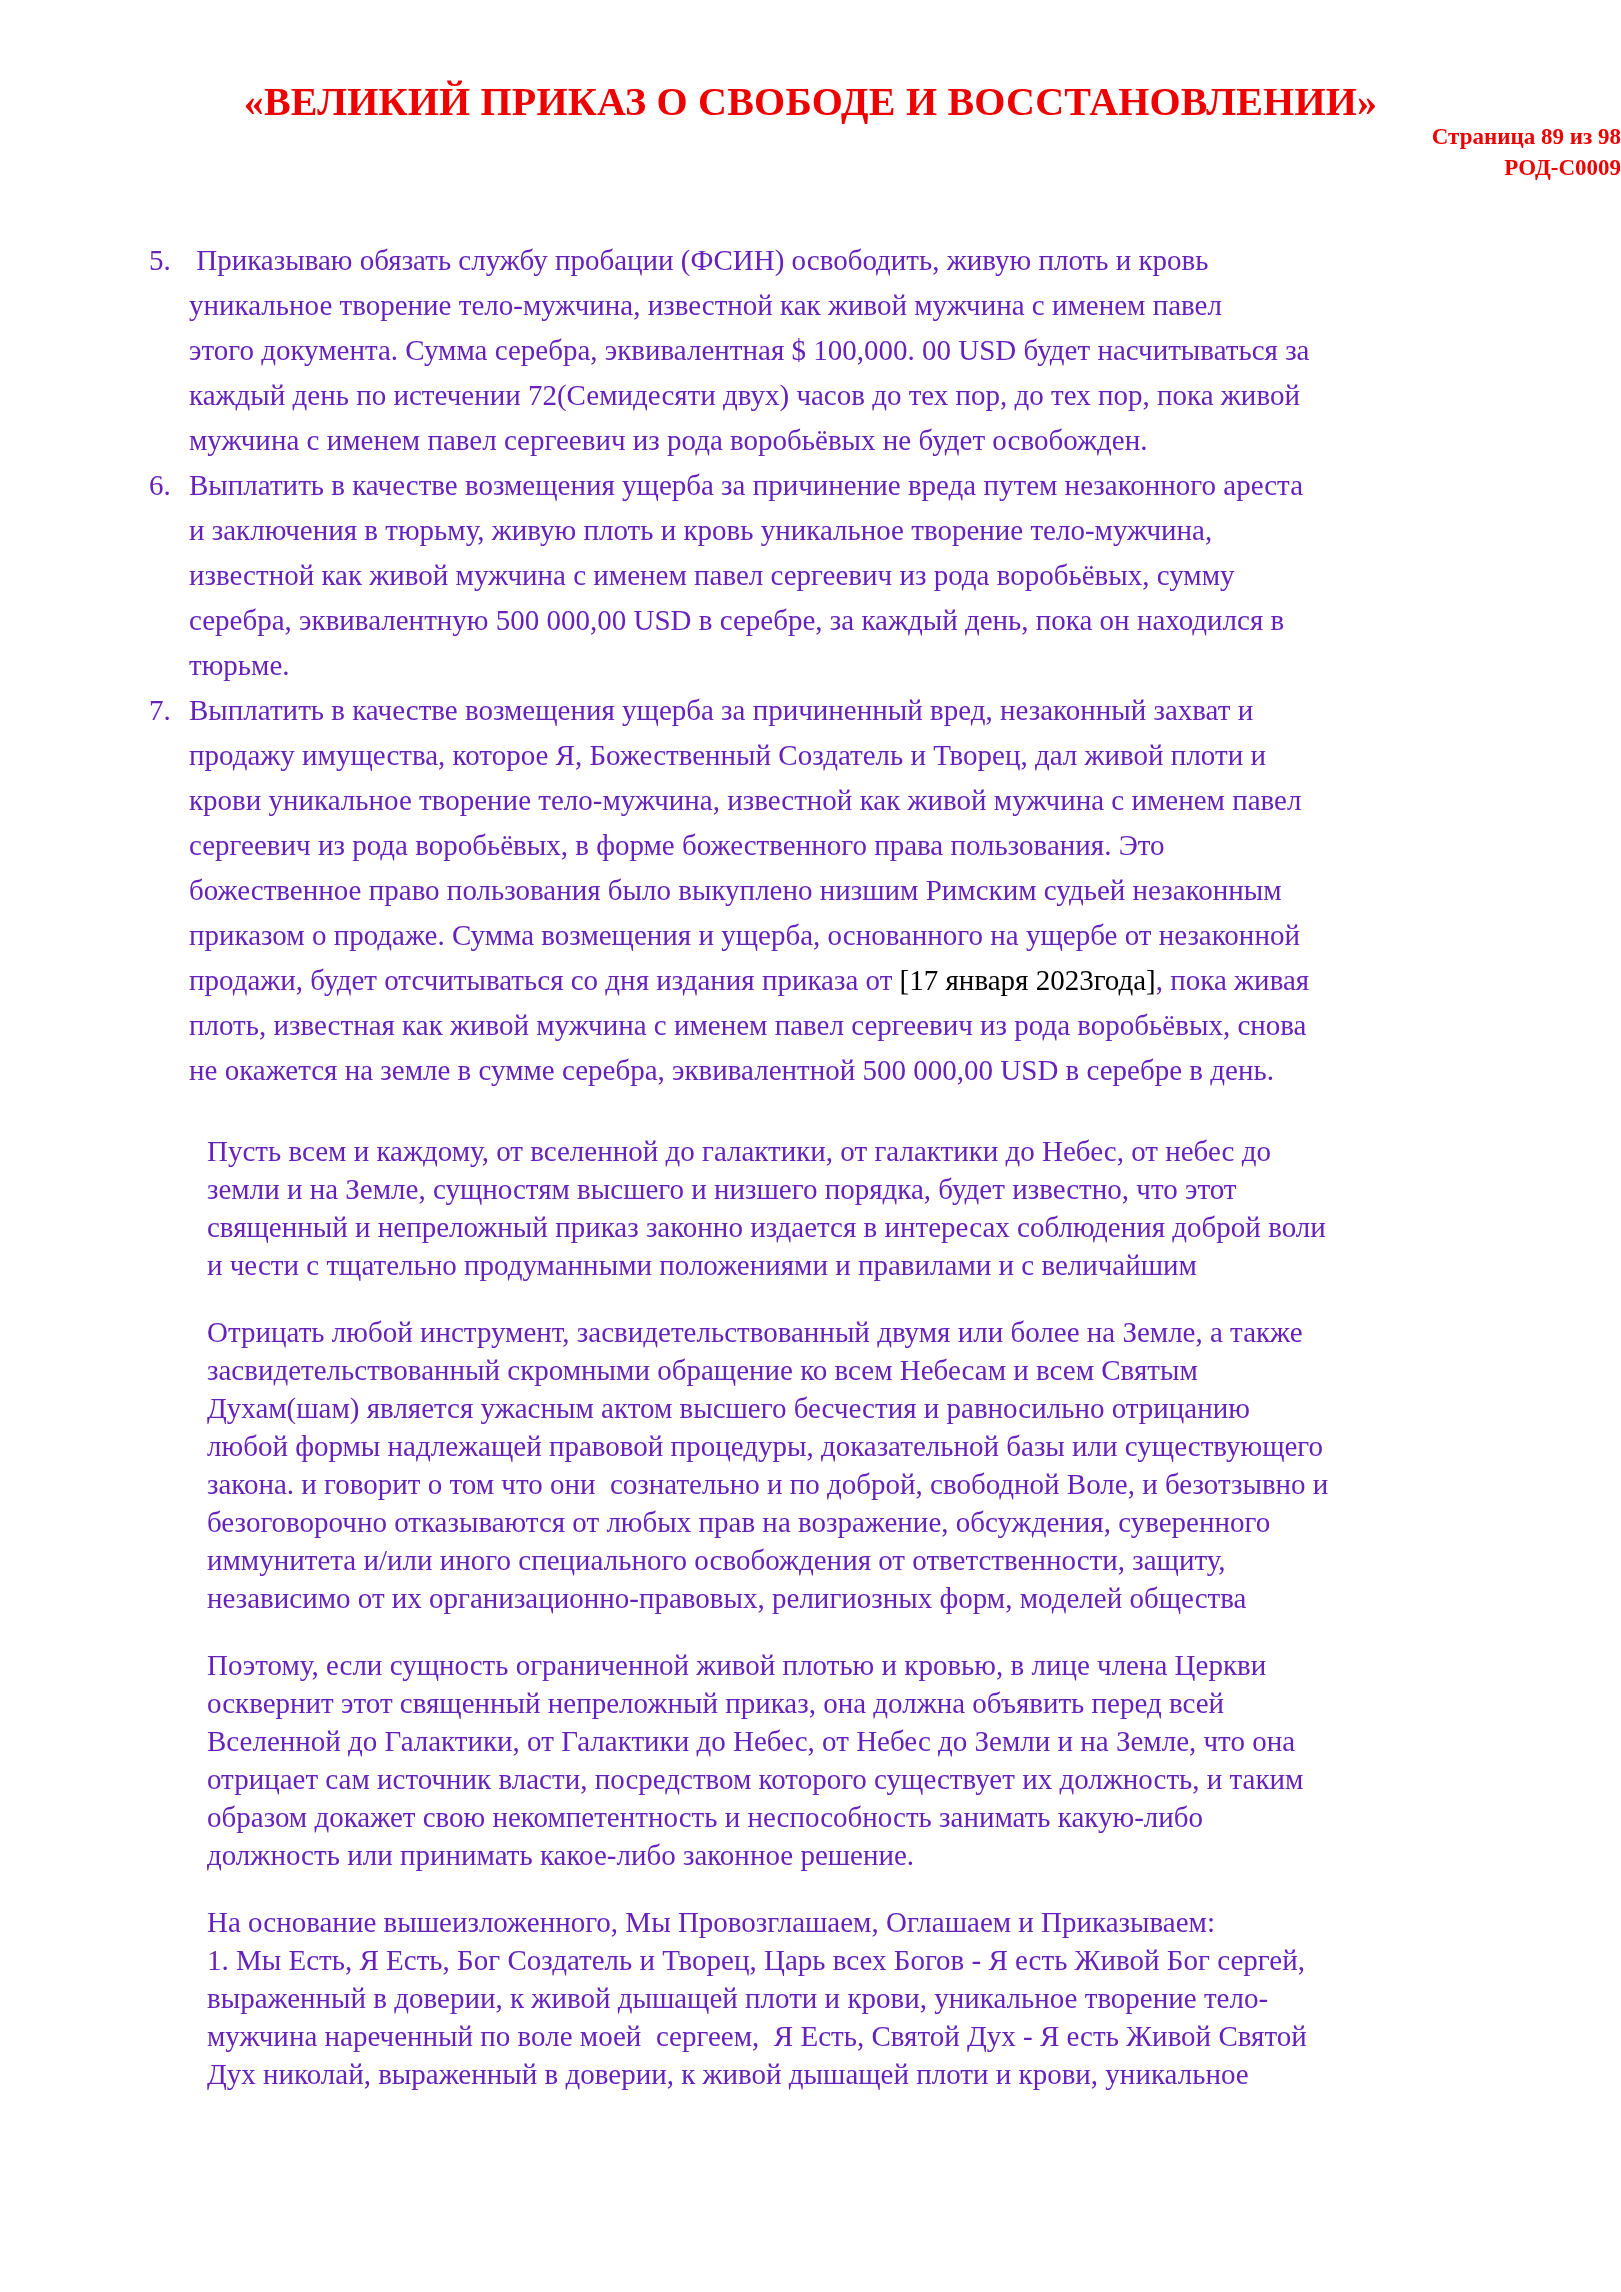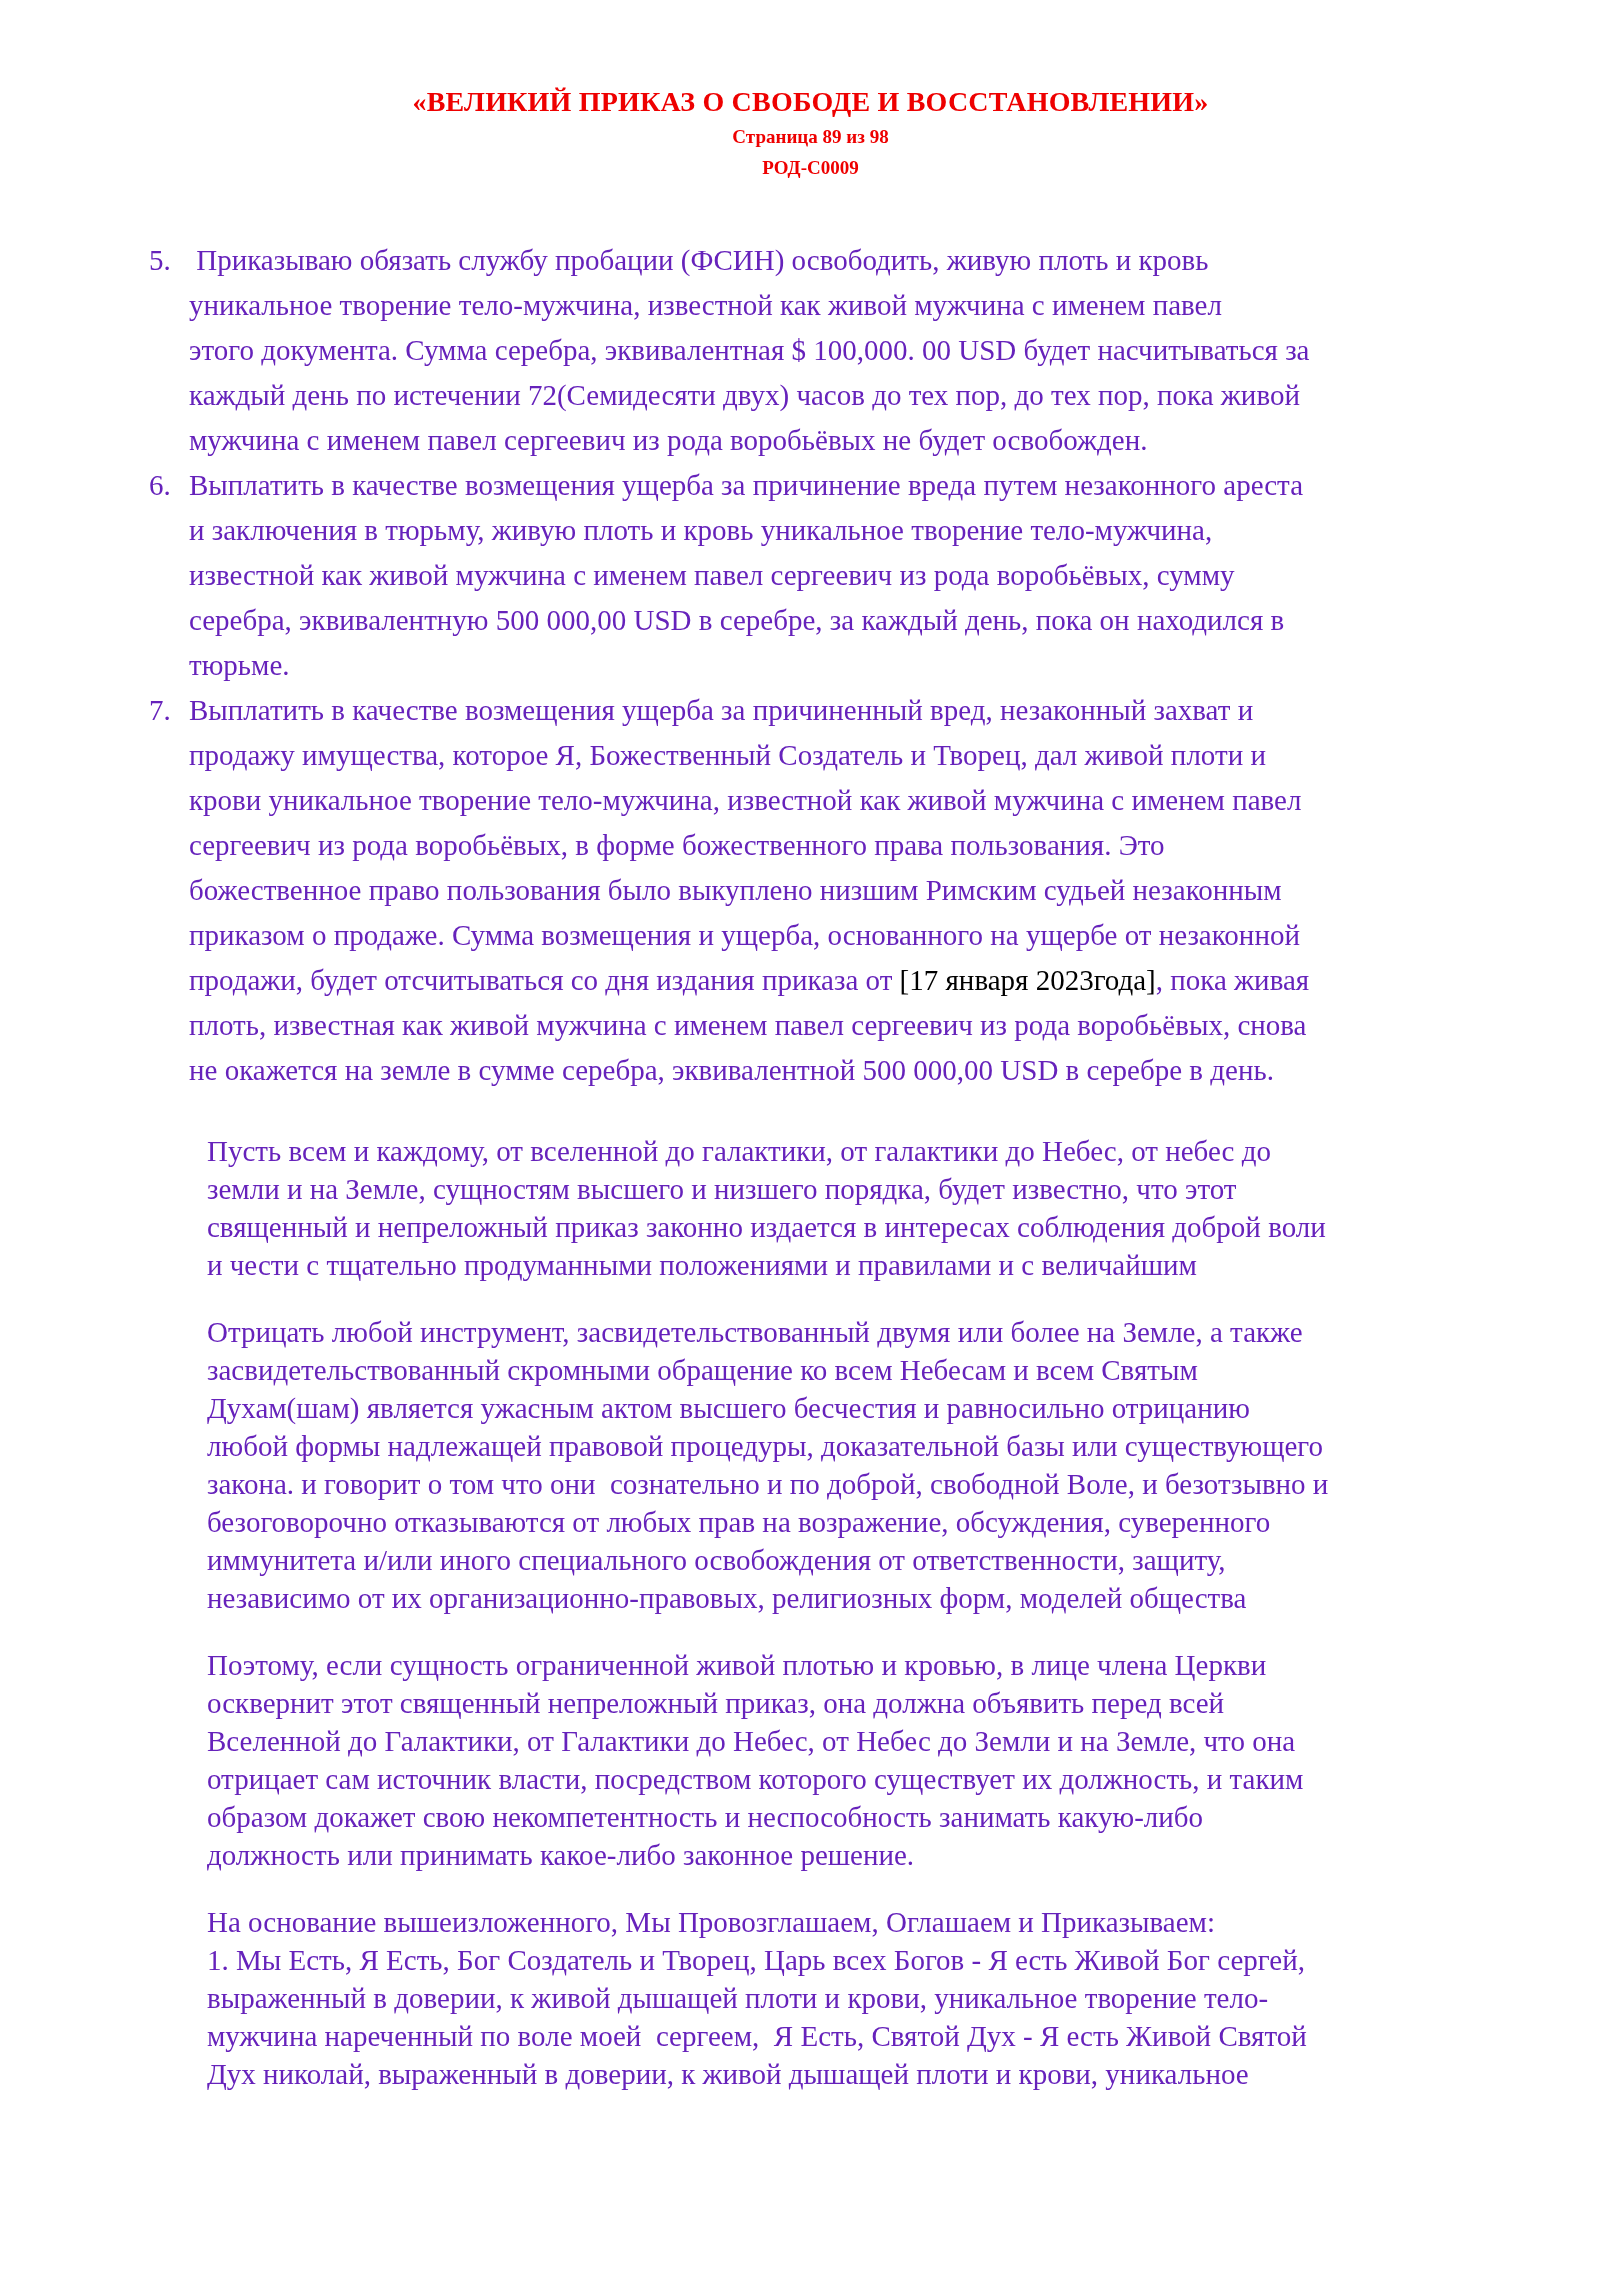--- a/index.html
+++ b/index.html
@@ -10,22 +10,22 @@
     overflow:hidden;
     font-family:"Liberation Serif","DejaVu Serif",serif;
     color:var(--c-purple,#6622bb);
   }
   .doc-header{
     text-align:center;
     padding-top:82px;
     color:var(--c-red,#ee0000);
     font-weight:bold;
   }
-  .doc-title{font-size:28px;line-height:39px;letter-spacing:0.2px;}
-  .doc-sub{font-size:19px;line-height:31px;}
+  .doc-title{font-size:40px;line-height:39px;letter-spacing:0.2px;}
+  .doc-sub{font-size:23px;line-height:31px;text-align:right;}
   .content{
     margin:55px 88px 0 149px;
     font-size:29px;
   }
   .text-line{white-space:pre;}
   .olist .list-item{display:flex;}
   .olist .num{width:40px;flex:none;line-height:45px;}
   .olist .lines{flex:1;min-width:0;}
   .olist .text-line{line-height:45px;}
   .paras{margin-left:58px;margin-top:39px;}

